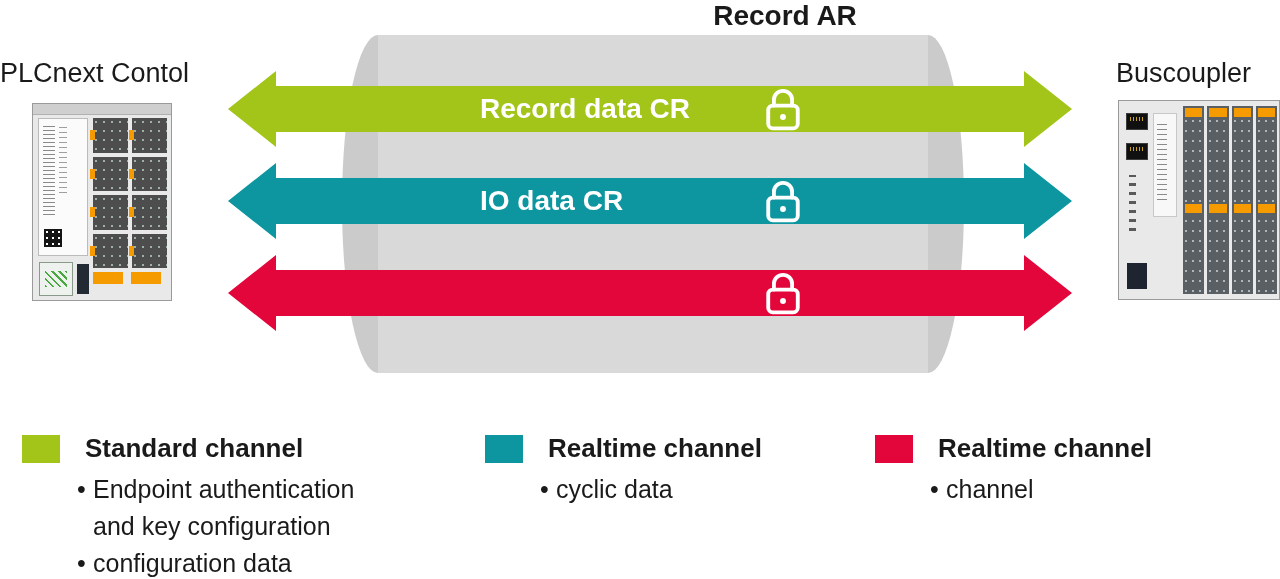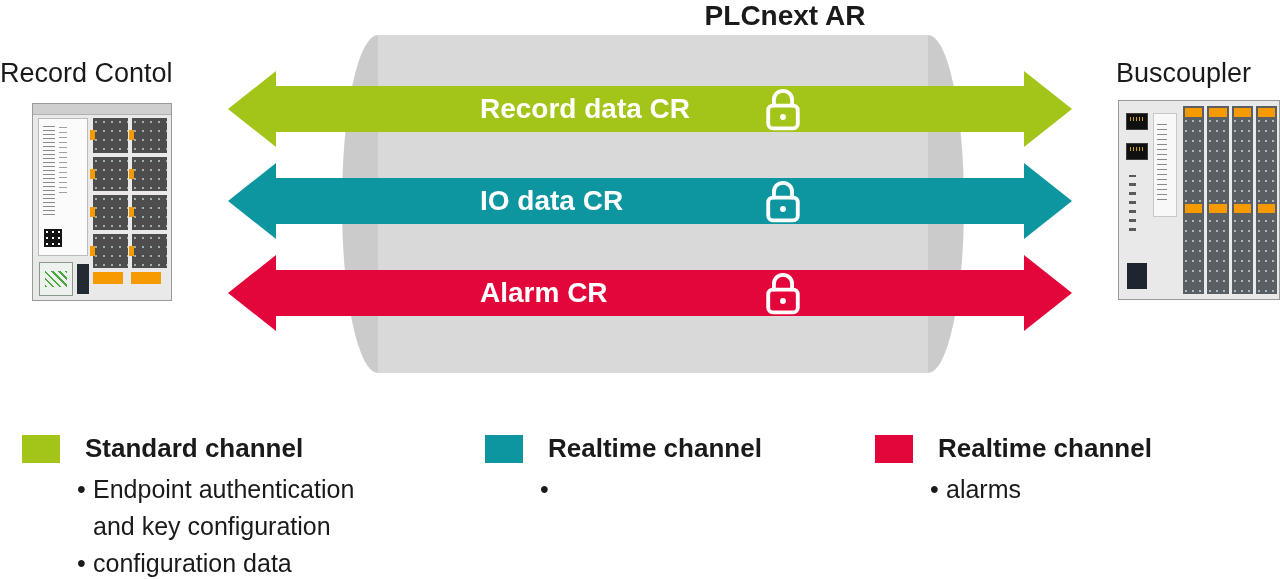--- a/index.html
+++ b/index.html
@@ -84,23 +84,23 @@
              background-image:radial-gradient(circle at 3px 5px,#aeb6bb 1px,transparent 1.4px);
              background-size:7px 10px;}
   .bus .mcol::before{content:"";position:absolute;left:2px;top:2px;right:2px;height:9px;background:#f59b00;}
   .bus .mcol::after{content:"";position:absolute;left:2px;top:52%;right:2px;height:9px;background:#f59b00;}
 </style>
 </head>
 <body>
 
 <div class="page">
 
-  <div class="title">PLCnext AR</div>
-
-  <div class="dev-label left">Record Contol</div>
+  <div class="title">Record AR</div>
+
+  <div class="dev-label left">PLCnext Contol</div>
   <div class="dev-label right">Buscoupler</div>
 
   <div class="tunnel-cap left"></div>
   <div class="tunnel-cap right"></div>
   <div class="tunnel-body"></div>
 
   <div class="arrow a0" style="background-color: rgb(163, 197, 26);">
     <span class="lbl">Record data CR</span>
     <svg class="lock" viewBox="0 0 40 44">
       <path d="M12 19 v-5 a8 8 0 0 1 16 0 v5" fill="none" stroke="#fff" stroke-width="3.4" stroke-linecap="round"></path>
@@ -112,21 +112,20 @@
   <div class="arrow a1" style="background-color: rgb(14, 150, 160);">
     <span class="lbl">IO data CR</span>
     <svg class="lock" viewBox="0 0 40 44">
       <path d="M12 19 v-5 a8 8 0 0 1 16 0 v5" fill="none" stroke="#fff" stroke-width="3.4" stroke-linecap="round"></path>
       <rect x="7" y="19" width="26" height="20" rx="4" fill="none" stroke="#fff" stroke-width="3.4"></rect>
       <circle cx="20" cy="29" r="2.6" fill="#fff"></circle>
     </svg>
   </div>
 
   <div class="arrow a2" style="background-color: rgb(226, 6, 58);">
-    <span class="lbl">Alarm CR</span>
     <svg class="lock" viewBox="0 0 40 44">
       <path d="M12 19 v-5 a8 8 0 0 1 16 0 v5" fill="none" stroke="#fff" stroke-width="3.4" stroke-linecap="round"></path>
       <rect x="7" y="19" width="26" height="20" rx="4" fill="none" stroke="#fff" stroke-width="3.4"></rect>
       <circle cx="20" cy="29" r="2.6" fill="#fff"></circle>
     </svg>
   </div>
 
   <div class="plc">
     <div class="topstrip"></div>
     <div class="panel">
@@ -190,30 +189,31 @@
   </div>
 
   <div class="legend-col c1">
     <div class="legend-head">
       <div class="swatch" style="background-color: rgb(14, 150, 160);"></div>
       <div class="legend-title">Realtime channel</div>
     </div>
     <div class="bullets">
       <div class="bullet-row">
         <span class="marker">•</span>
+        <span class="btext">cyclic data</span>
       </div>
     </div>
   </div>
 
   <div class="legend-col c2">
     <div class="legend-head">
       <div class="swatch" style="background-color: rgb(226, 6, 58);"></div>
       <div class="legend-title">Realtime channel</div>
     </div>
     <div class="bullets">
       <div class="bullet-row">
         <span class="marker">•</span>
-        <span class="btext">alarms</span>
+        <span class="btext">channel</span>
       </div>
     </div>
   </div>
 
 </div>
 
 </body></html>

